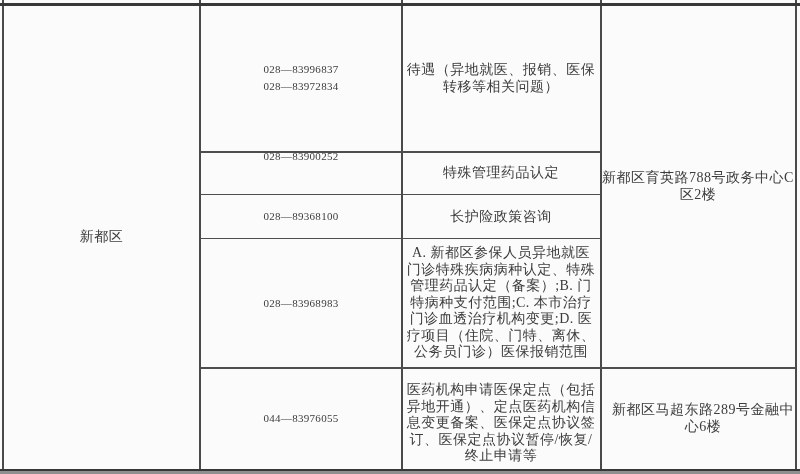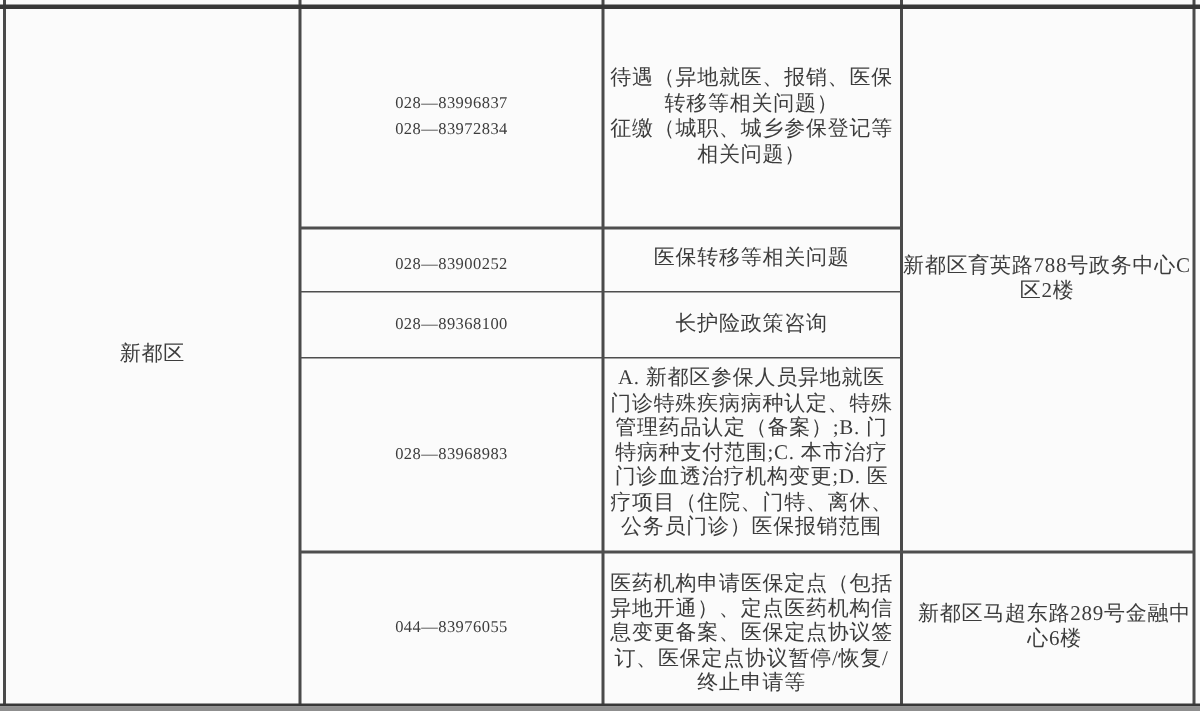--- a/index.html
+++ b/index.html
@@ -51,28 +51,27 @@
   <div class="cell" style="left:4px;top:5px;width:195px;height:463px;">
     <div class="para">新都区</div>
   </div>
 
   <div class="cell phone" style="left:203px;top:5px;width:196px;height:145px;">
     <div class="para">028—83996837</div>
     <div class="para">028—83972834</div>
   </div>
   <div class="cell" style="left:404px;top:5px;width:194px;height:145px;">
     <div class="para">待遇（异地就医、报销、医保转移等相关问题）</div>
-    <div class="para">征缴（城职、城乡参保登记等相关问题）</div>
   </div>
 
-  <div class="cell phone" style="left:203px;top:156px;width:196px;height:41px;">
+  <div class="cell phone" style="left:203px;top:136px;width:196px;height:41px;">
     <div class="para">028—83900252</div>
   </div>
   <div class="cell" style="left:404px;top:152px;width:194px;height:41px;">
-    <div class="para">医保转移等相关问题</div>
+    <div class="para">特殊管理药品认定</div>
   </div>
 
   <div class="cell phone" style="left:203px;top:195px;width:196px;height:42px;">
     <div class="para">028—89368100</div>
   </div>
   <div class="cell" style="left:404px;top:195px;width:194px;height:42px;">
     <div class="para">长护险政策咨询</div>
   </div>
 
   <div class="cell phone" style="left:203px;top:239px;width:196px;height:128px;">

